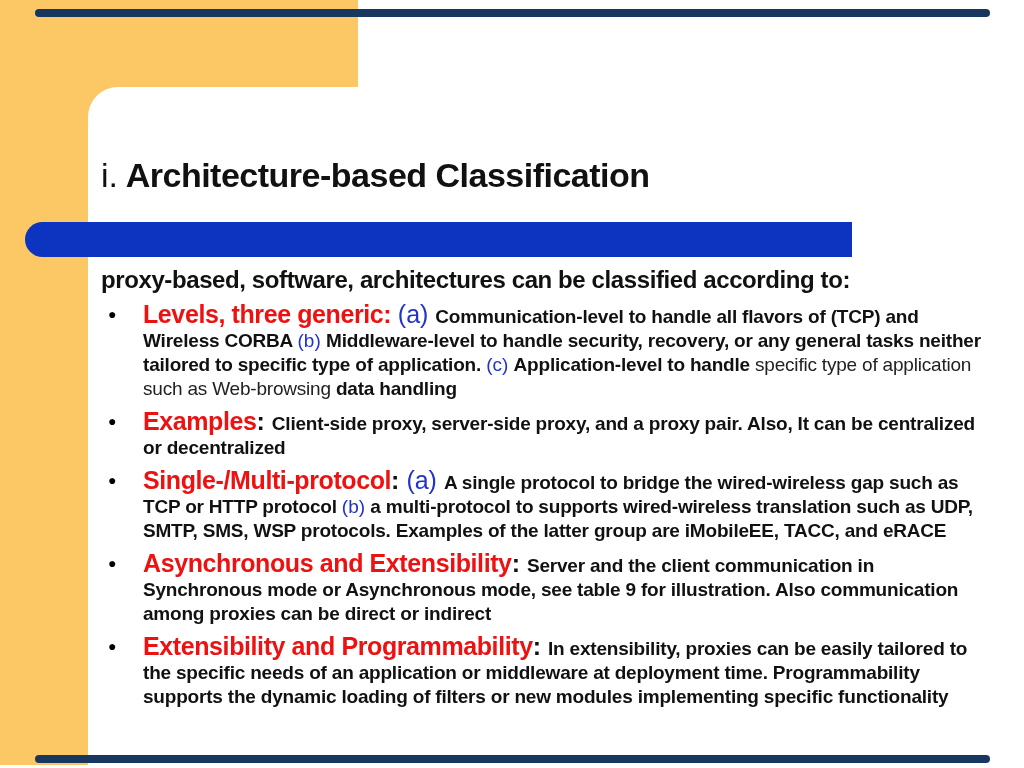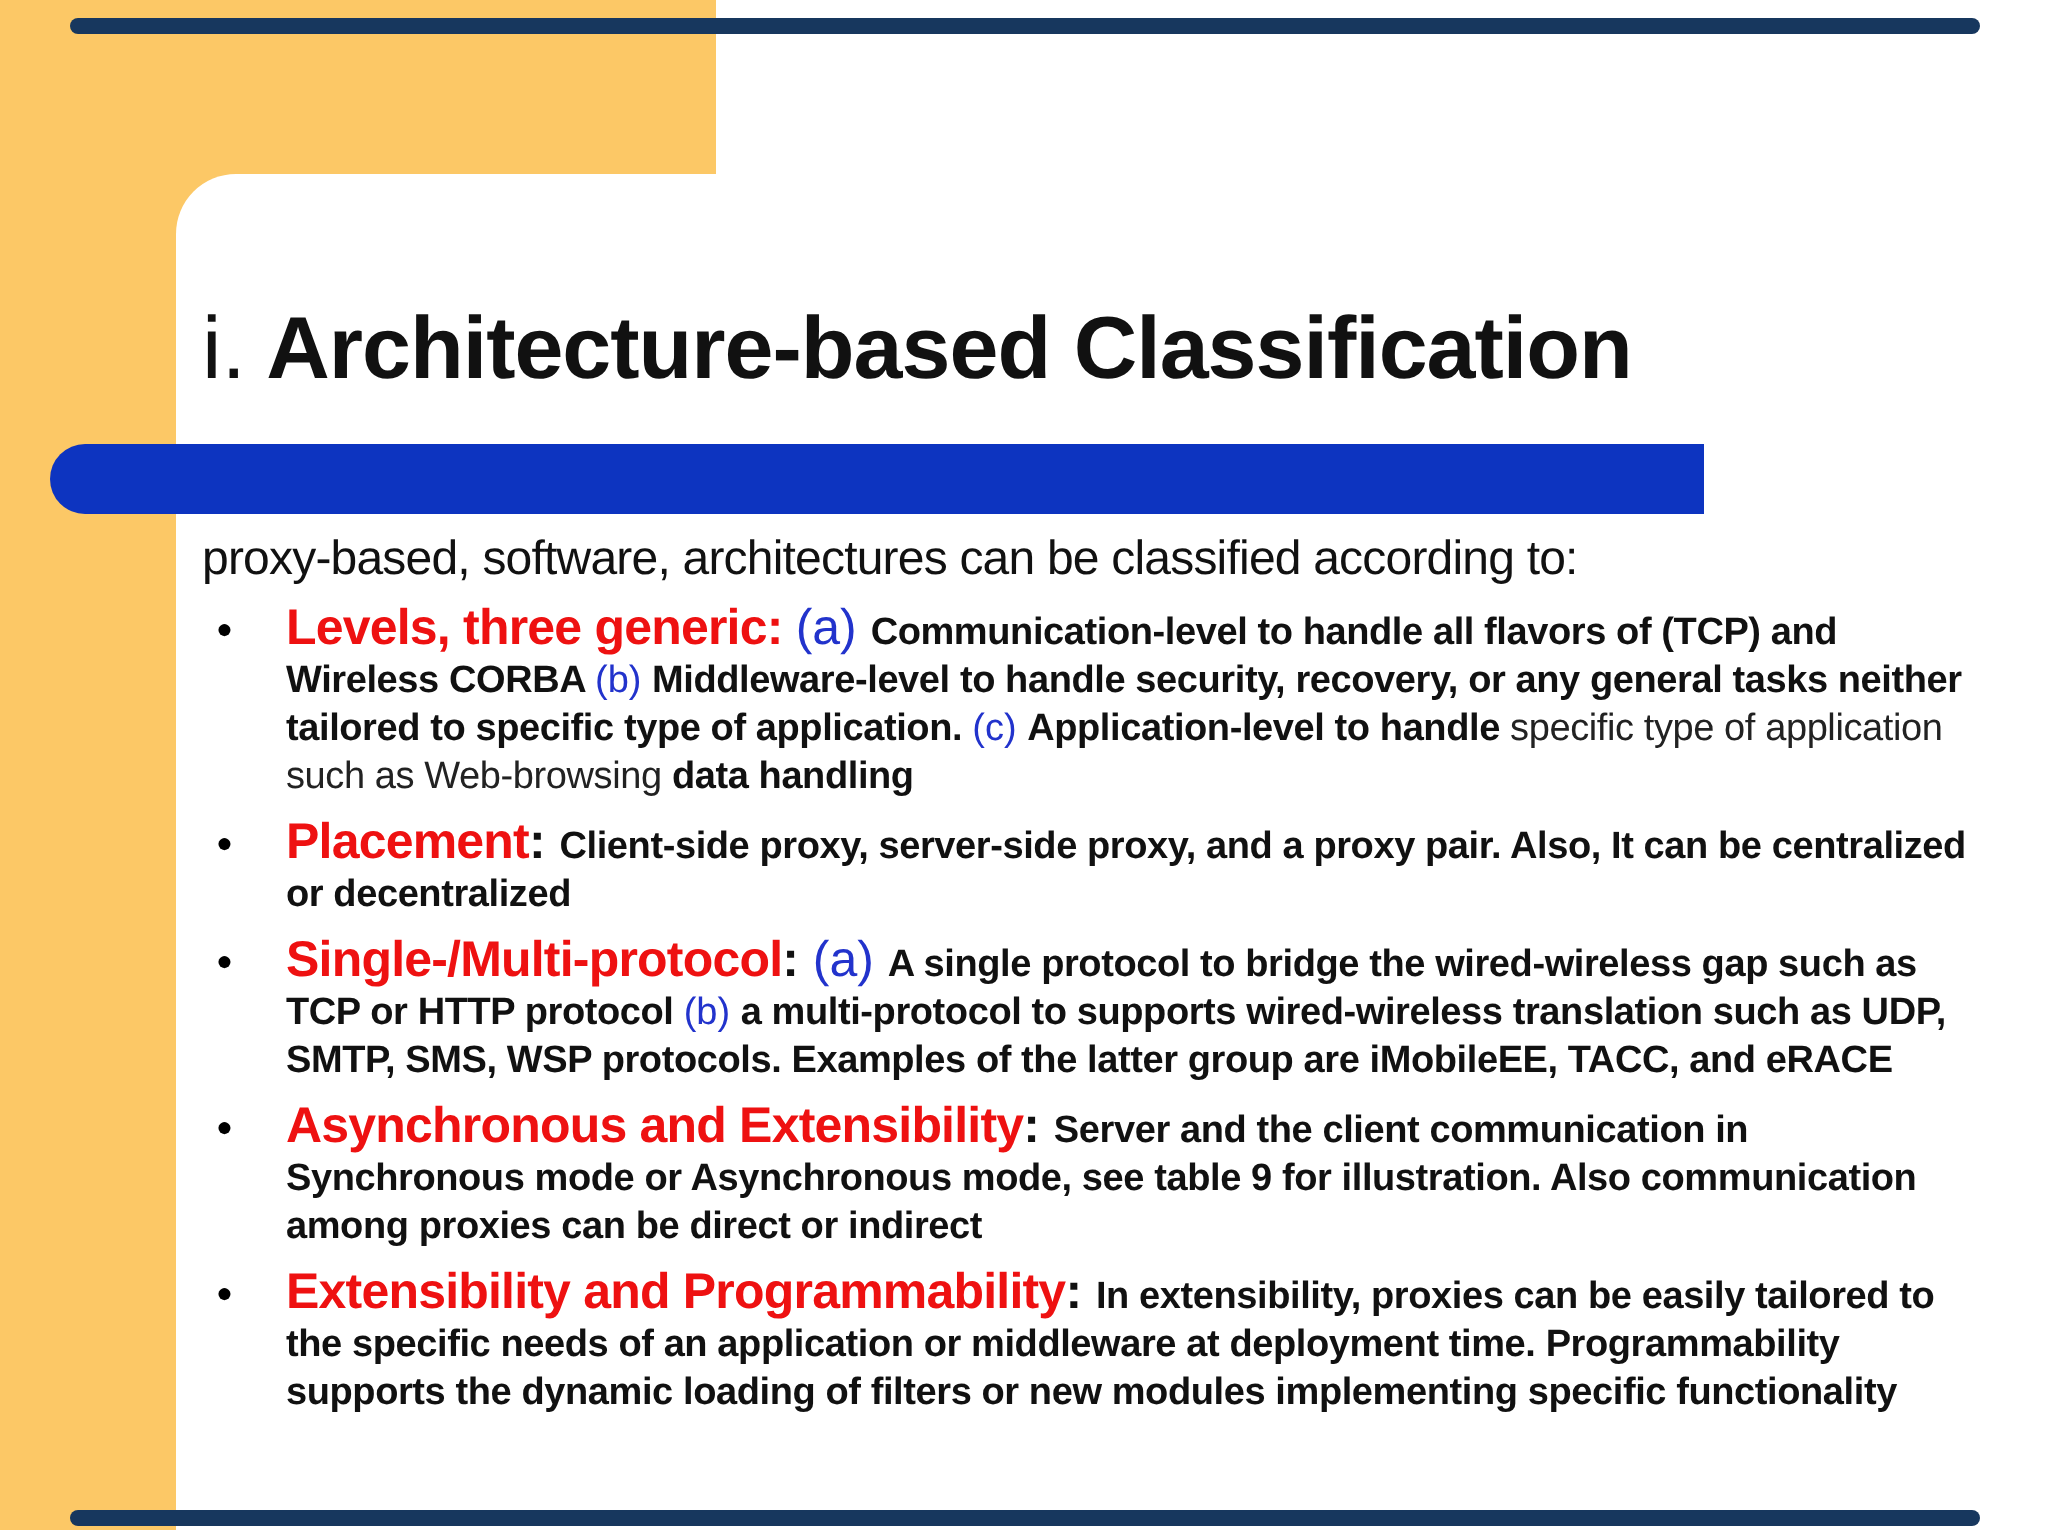--- a/index.html
+++ b/index.html
@@ -29,27 +29,27 @@
   .navy-line.top{top:9px;}
   .navy-line.bottom{top:755px;}
   .blue-accent-bar{
     position:absolute;left:25px;top:222px;width:827px;height:35px;
     background:var(--bar-blue);
     border-radius:17.5px 0 0 17.5px;z-index:5;
   }
   
   .slide-title{
     position:absolute;left:101px;top:153px;z-index:7;
-    font-size:44px;line-height:44px;color:#111;white-space:nowrap;text-align:right;
+    font-size:34px;line-height:44px;color:#111;white-space:nowrap;text-align:right;
   }
   .slide-title .prefix{font-weight:400;}
   .slide-title .main{font-weight:700;letter-spacing:-0.5px;}
   .intro-line{
     position:absolute;left:101px;top:266px;width:900px;z-index:7;
-    font-size:24px;font-weight:400;color:#111;letter-spacing:-0.4px;
+    font-size:24px;font-weight:700;color:#111;letter-spacing:-0.4px;
   }
   ul.bullet-list{
     position:absolute;left:101px;top:301px;width:886px;z-index:7;
     margin:0;padding:0;list-style:none;
   }
   ul.bullet-list li{
     position:relative;padding-left:42px;margin:0 0 7px 0;
     line-height:23px;color:#111;
   }
   .bullet-marker{
@@ -73,17 +73,17 @@
 <div class="blue-accent-bar"></div>
 
 <div class="slide-title">
   <span class="prefix">i.</span><span class="main"> Architecture-based Classification</span>
 </div>
 
 <div class="intro-line">proxy-based, software, architectures can be classified according to:</div>
 
 <ul class="bullet-list" id="bullet-list">
     <li><span class="bullet-marker">●</span><span class="seg-head">Levels, three generic: </span><span class="seg-letter-big">(a) </span><span class="seg-b">Communication-level to handle all flavors of (TCP) and Wireless CORBA </span><span class="seg-letter">(b) </span><span class="seg-b">Middleware-level  to handle security, recovery, or any general tasks neither tailored to specific type of application. </span><span class="seg-letter">(c)  </span><span class="seg-b">Application-level to handle </span><span class="seg-r">specific type of application such as Web-browsing </span><span class="seg-b">data handling</span></li>
-    <li><span class="bullet-marker">●</span><span class="seg-head">Placement</span><span class="seg-colon">: </span><span class="seg-b">Client-side proxy, server-side proxy, and a proxy pair. Also, It can be centralized or decentralized</span></li>
+    <li><span class="bullet-marker">●</span><span class="seg-head">Examples</span><span class="seg-colon">: </span><span class="seg-b">Client-side proxy, server-side proxy, and a proxy pair. Also, It can be centralized or decentralized</span></li>
     <li><span class="bullet-marker">●</span><span class="seg-head">Single-/Multi-protocol</span><span class="seg-colon">: </span><span class="seg-letter-big">(a) </span><span class="seg-b">A single protocol to bridge the wired-wireless gap such as TCP or HTTP protocol </span><span class="seg-letter">(b) </span><span class="seg-b">a multi-protocol  to supports wired-wireless translation such as UDP, SMTP, SMS, WSP protocols. Examples of the latter group are iMobileEE, TACC, and eRACE</span></li>
     <li><span class="bullet-marker">●</span><span class="seg-head"> Asynchronous and Extensibility</span><span class="seg-colon">: </span><span class="seg-b">Server and the client communication in Synchronous mode or Asynchronous mode, see table 9 for illustration. Also communication among proxies can be direct or indirect</span></li>
     <li><span class="bullet-marker">●</span><span class="seg-head">Extensibility and Programmability</span><span class="seg-colon">: </span><span class="seg-b">In extensibility, proxies can be easily tailored to the specific needs of an application or middleware at deployment time. Programmability supports the dynamic loading of filters or new modules implementing specific functionality</span></li>
   </ul>
 
 </body></html>

